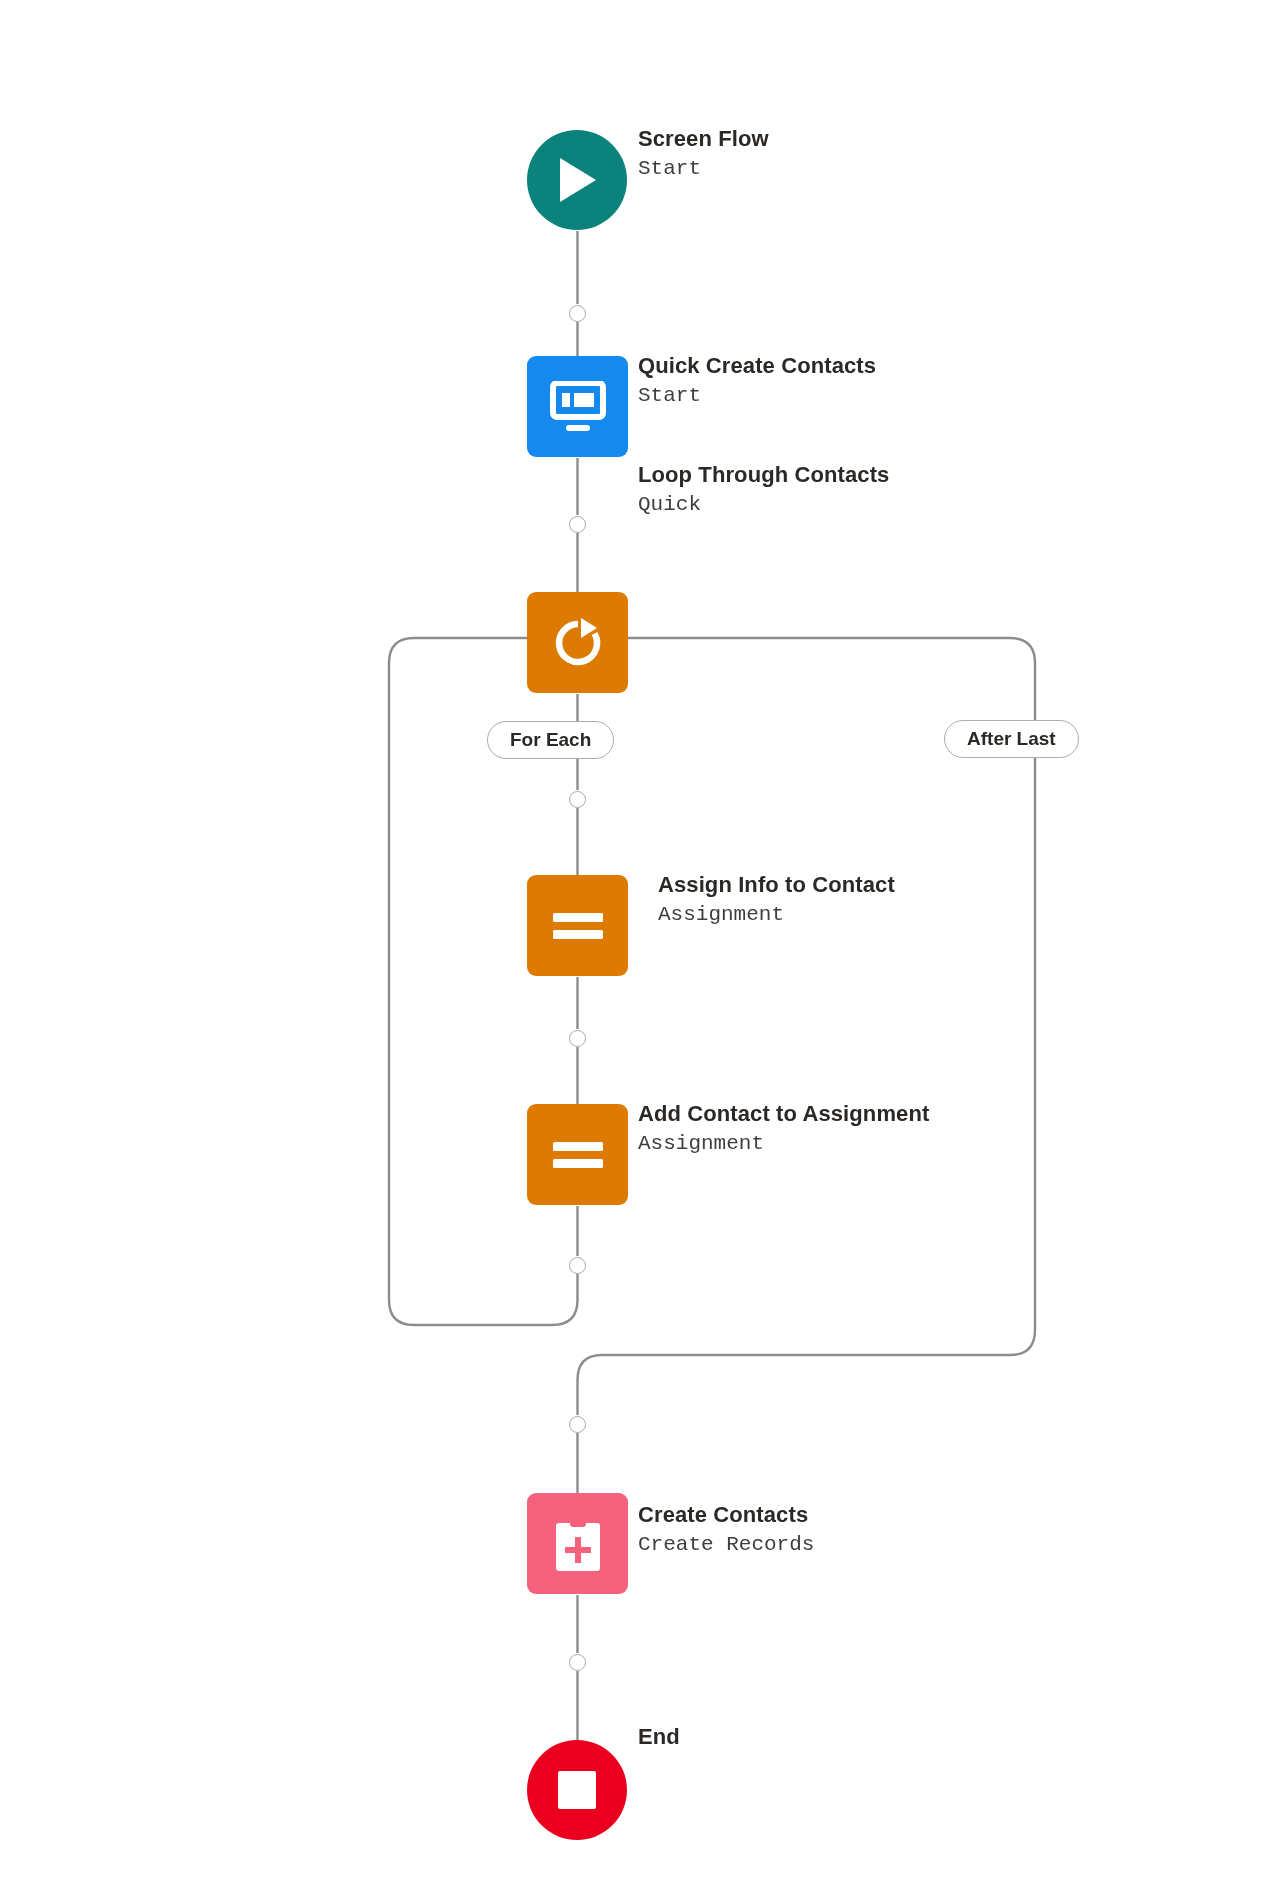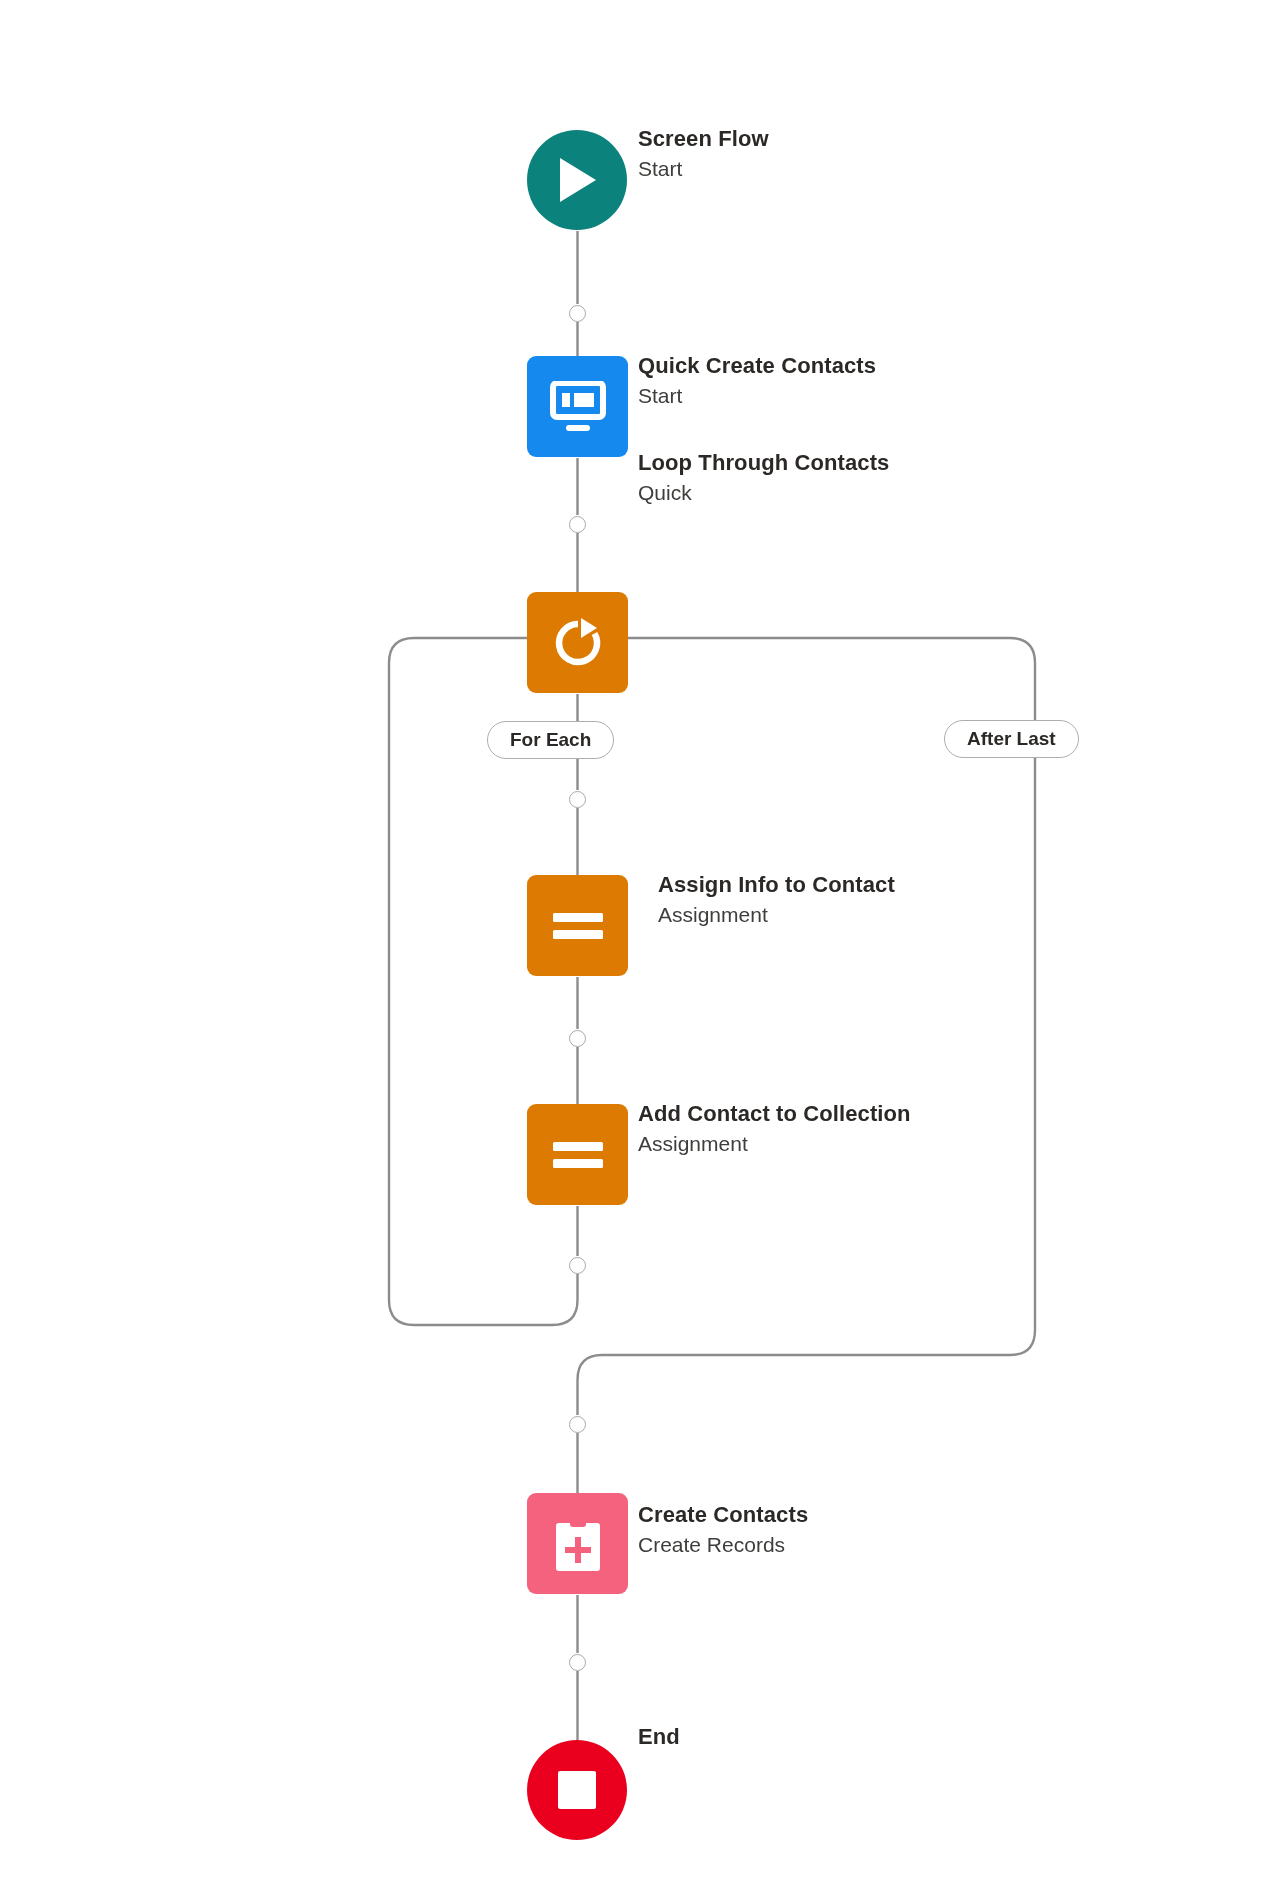--- a/index.html
+++ b/index.html
@@ -60,20 +60,21 @@
     font-weight: bold;
     color: #2b2826;
     letter-spacing: 0.1px;
     line-height: 30px;
   }
   .label-sub {
     font-size: 21px;
     font-weight: normal;
     color: #3e3e3c;
     line-height: 30px;
+    font-family: Liberation Mono, monospace;
   }
 
   
   .pill {
     position: absolute;
     height: 38px;
     border: 1px solid #aeaeae;
     border-radius: 19px;
     background: #ffffff;
     display: flex;
@@ -168,21 +169,21 @@
     </div>
   </div>
 
   <div class="node">
     <div class="node-icon square" style="left:527px; top:592px; background:#dd7a01;">
       <svg width="58" height="58" viewBox="0 0 58 58">
         <path d="M29 10 A19 19 0 1 0 45.5 19.5" fill="none" stroke="#ffffff" stroke-width="6.5" stroke-linecap="butt"></path>
         <path d="M32 4 L48 14 L32 24 Z" fill="#ffffff"></path>
       </svg>
     </div>
-    <div class="node-label" style="left:638px; top:448px;">
+    <div class="node-label" style="left:638px; top:460px;">
       <div class="label-title">Loop Through Contacts</div>
       <div class="label-sub">Quick</div>
     </div>
   </div>
 
   <div class="pill" style="left:487px; top:721px;">
     <span>For Each</span>
   </div>
   <div class="pill" style="left:944px; top:720px;">
     <span>After Last</span>
@@ -202,21 +203,21 @@
   </div>
 
   <div class="node">
     <div class="node-icon square" style="left:527px; top:1104px; background:#dd7a01;">
       <svg width="54" height="30" viewBox="0 0 54 30">
         <rect x="2" y="2" width="50" height="9" rx="1.5" ry="1.5" fill="#ffffff"></rect>
         <rect x="2" y="19" width="50" height="9" rx="1.5" ry="1.5" fill="#ffffff"></rect>
       </svg>
     </div>
     <div class="node-label" style="left:638px; top:1099px;">
-      <div class="label-title">Add Contact to Collection</div>
+      <div class="label-title">Add Contact to Assignment</div>
       <div class="label-sub">Assignment</div>
     </div>
   </div>
 
   <div class="node">
     <div class="node-icon square" style="left:527px; top:1493px; background:#f4627e;">
       <svg width="54" height="58" viewBox="0 0 54 58">
         <path d="M8 8 h12 v-2 a4 4 0 0 1 4 -4 h6 a4 4 0 0 1 4 4 v2 h12 a3 3 0 0 1 3 3 v42 a3 3 0 0 1 -3 3 h-38 a3 3 0 0 1 -3 -3 v-42 a3 3 0 0 1 3 -3 z" fill="#ffffff"></path>
         <rect x="19" y="1" width="16" height="11" rx="3" ry="3" fill="#f4627e"></rect>
         <rect x="24" y="22" width="6" height="26" fill="#f4627e"></rect>

